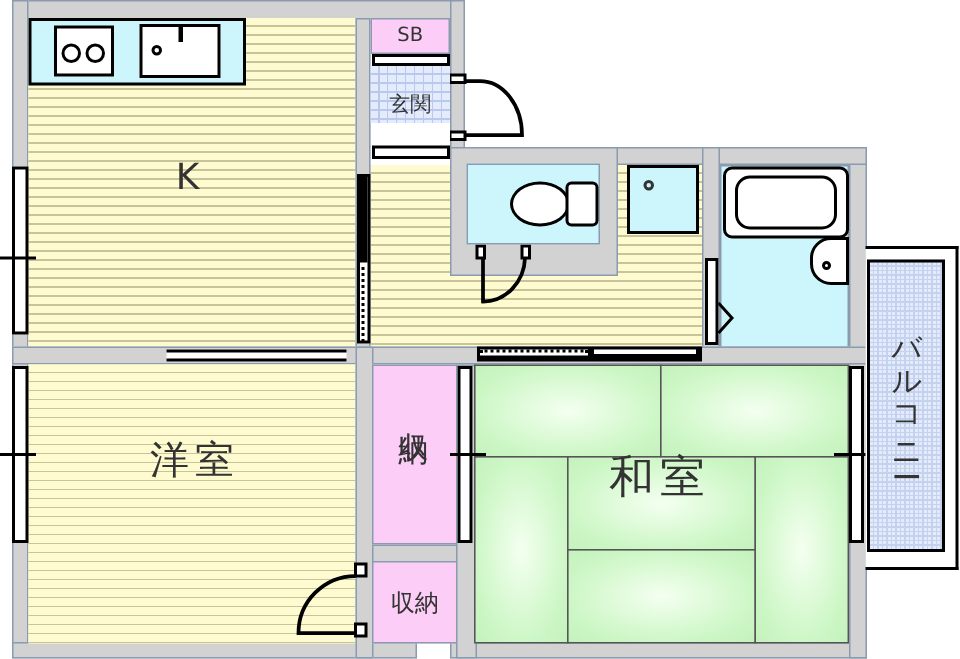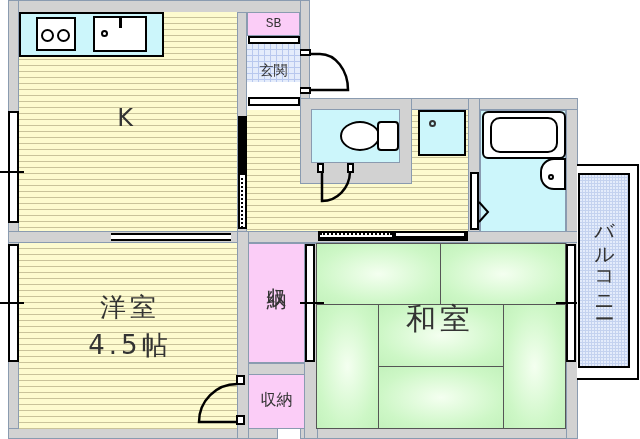--- a/index.html
+++ b/index.html
@@ -6,21 +6,21 @@
   body { width:640px; height:439px; position:relative; overflow:hidden;
          font-family:"DejaVu Sans", sans-serif; }
   .abs { position:absolute; box-sizing:border-box; }
   .wall { background:#d2d2d2; border:1px solid #8a9bb0; }
   .floor-wood {
     background-color:#fdfbcf;
     background-image: repeating-linear-gradient(to bottom, #fdfbcf 0px, #fdfbcf 5px, #c9c39a 5px, #c9c39a 6px);
   }
   .floor-tatami { background: radial-gradient(ellipse at center, #f4fff0 0%, #cdf7c6 70%, #c3f2bc 100%); border:1.5px solid #555; }
   .cyan { background:#ccf6fb; }
-  .pink { background:#fbcdf7; border:1px solid #8a9bb0;font-family:Liberation Mono, monospace; }
+  .pink { background:#fbcdf7; border:1px solid #8a9bb0; }
   .tile {
     background-color:#e4ecfb;
     background-image:
       repeating-linear-gradient(to right, transparent 0 5px, #b8c8ee 5px 6px),
       repeating-linear-gradient(to bottom, transparent 0 5px, #b8c8ee 5px 6px);
   }
   .tilefine {
     background-color:#e4ecfb;
     background-image:
       repeating-linear-gradient(to right, transparent 0 2px, #c4d2ef 2px 3px),
@@ -109,21 +109,20 @@
 <div class="abs wall" style="left:8px;top:231px;width:570px;height:12px;"></div>
 <div class="abs" style="left:111px;top:233px;width:120px;height:8px;background:#fff;border-top:2px solid #000;border-bottom:2px solid #000;"></div>
 <div class="abs" style="left:318px;top:231px;width:150px;height:10px;background:#000;">
   <div class="abs" style="left:2px;top:2px;width:72px;height:4px;background:#fff;border-top:2px dotted #000;"></div>
   <div class="abs" style="left:78px;top:2px;width:68px;height:3px;background:#fff;"></div>
 </div>
 
 <div class="abs floor-wood" style="left:19px;top:243px;width:218px;height:186px;"></div>
 <div class="abs label" style="left:60px;top:289px;width:140px;font-size:26px;letter-spacing:4px;line-height:1.45;">
   <div>洋室</div>
-  <div>4.5帖</div>
 </div>
 <div class="abs win" style="left:8px;top:244px;width:11px;height:118px;"></div>
 <div class="abs blk" style="left:0;top:302px;width:24px;height:1.5px;"></div>
 <div class="abs wall" style="left:237px;top:231px;width:12px;height:208px;"></div>
 
 <div class="abs pink" style="left:248px;top:243px;width:57px;height:120px;">
   <div class="abs label vtext" style="left:14px;top:28px;font-size:20px;">収納</div>
 </div>
 <div class="abs wall" style="left:248px;top:363px;width:57px;height:12px;"></div>
 <div class="abs pink" style="left:248px;top:374px;width:57px;height:55px;">

